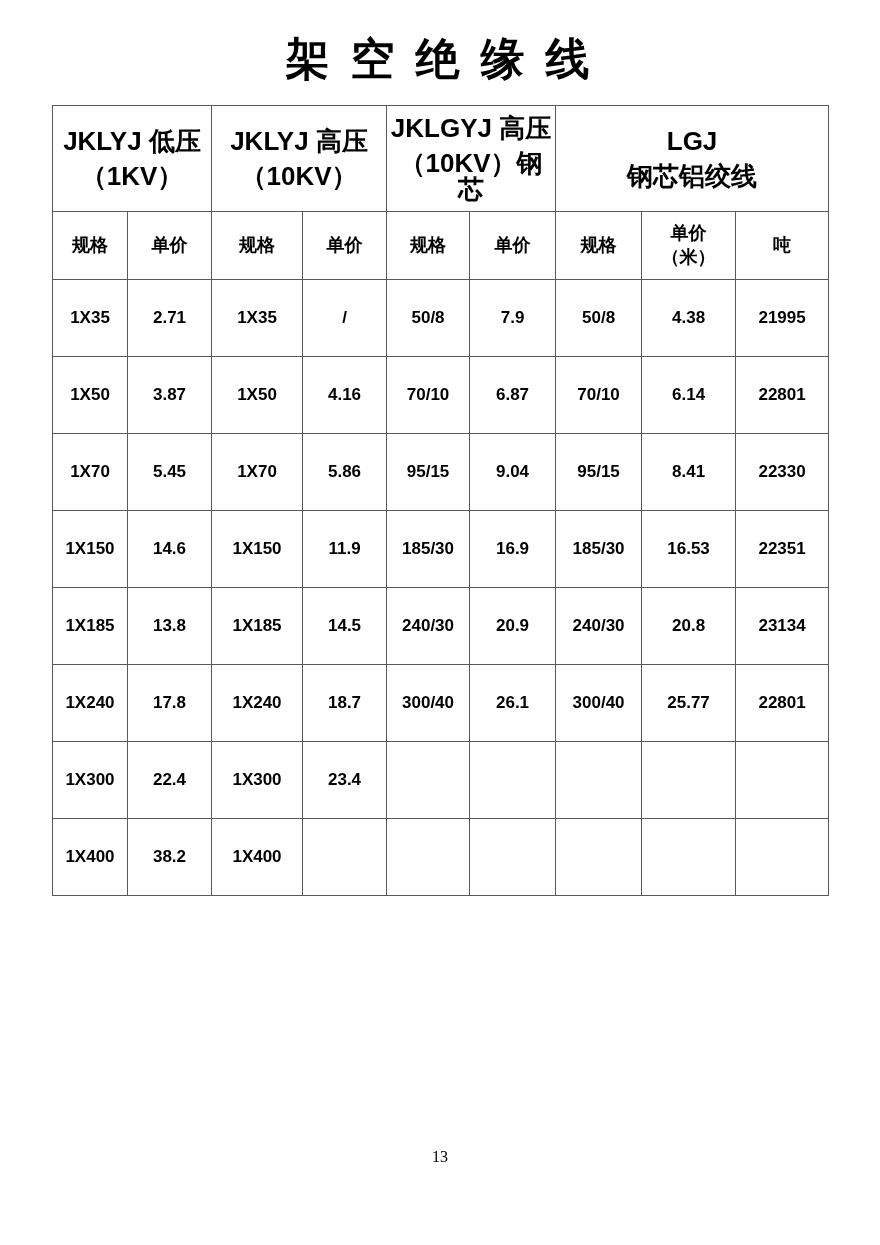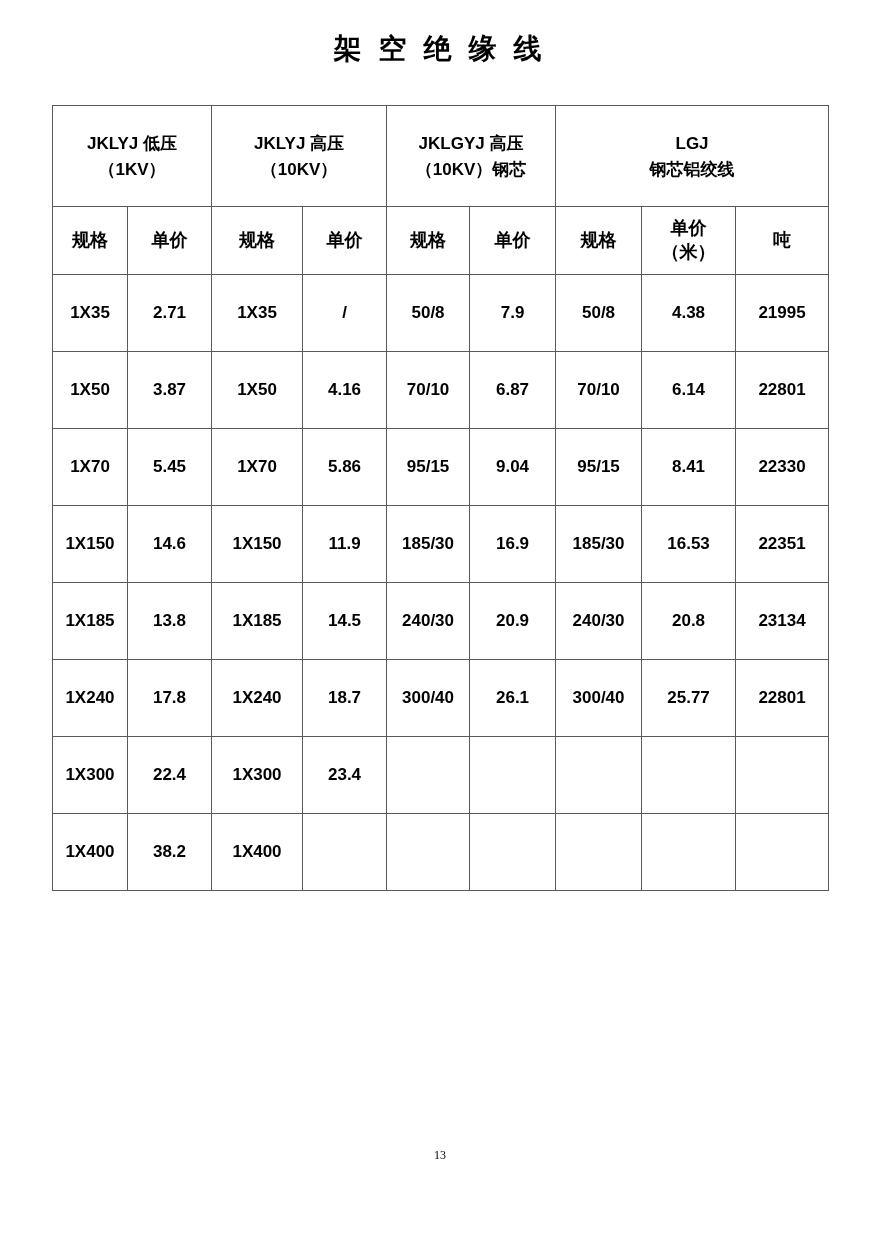--- a/index.html
+++ b/index.html
@@ -15,21 +15,21 @@
     overflow: hidden;
   }
   .doc-title {
     position: absolute;
     top: 30px;
     left: 0;
     right: 0;
     text-align: center;
     font-family: "Liberation Serif", "DejaVu Serif", serif;
     font-weight: bold;
-    font-size: 28px;
+    font-size: 44px;
     letter-spacing: 5px;
     color: #000000;
     margin: 0;
   }
   table.price-table {
     position: absolute;
     top: 105px;
     left: 52px;
     width: 776px;
     border-collapse: collapse;
@@ -41,21 +41,21 @@
     text-align: center;
     vertical-align: middle;
     padding: 0;
     color: #000000;
     overflow: hidden;
   }
   tr.group-row th {
     height: 100px;
     font-family: "Liberation Sans", "Liberation Serif", serif;
     font-weight: bold;
-    font-size: 17px;
+    font-size: 26px;
   }
   tr.group-row .gline {
     line-height: 1.0;
     margin: 9px 0;
   }
   tr.col-row th {
     height: 67px;
     font-family: "Liberation Serif", "DejaVu Serif", serif;
     font-weight: bold;
     font-size: 18px;
@@ -68,21 +68,21 @@
     font-weight: bold;
     font-size: 17px;
   }
   .page-number {
     position: absolute;
     top: 1148px;
     left: 0;
     right: 0;
     text-align: center;
     font-family: "Liberation Serif", "DejaVu Serif", serif;
-    font-size: 12px;
+    font-size: 16px;
     color: #000000;
   }
 </style>
 </head>
 <body>
 
 <div class="page">
 
   <h1 class="doc-title">架 空 绝 缘 线</h1>
 

